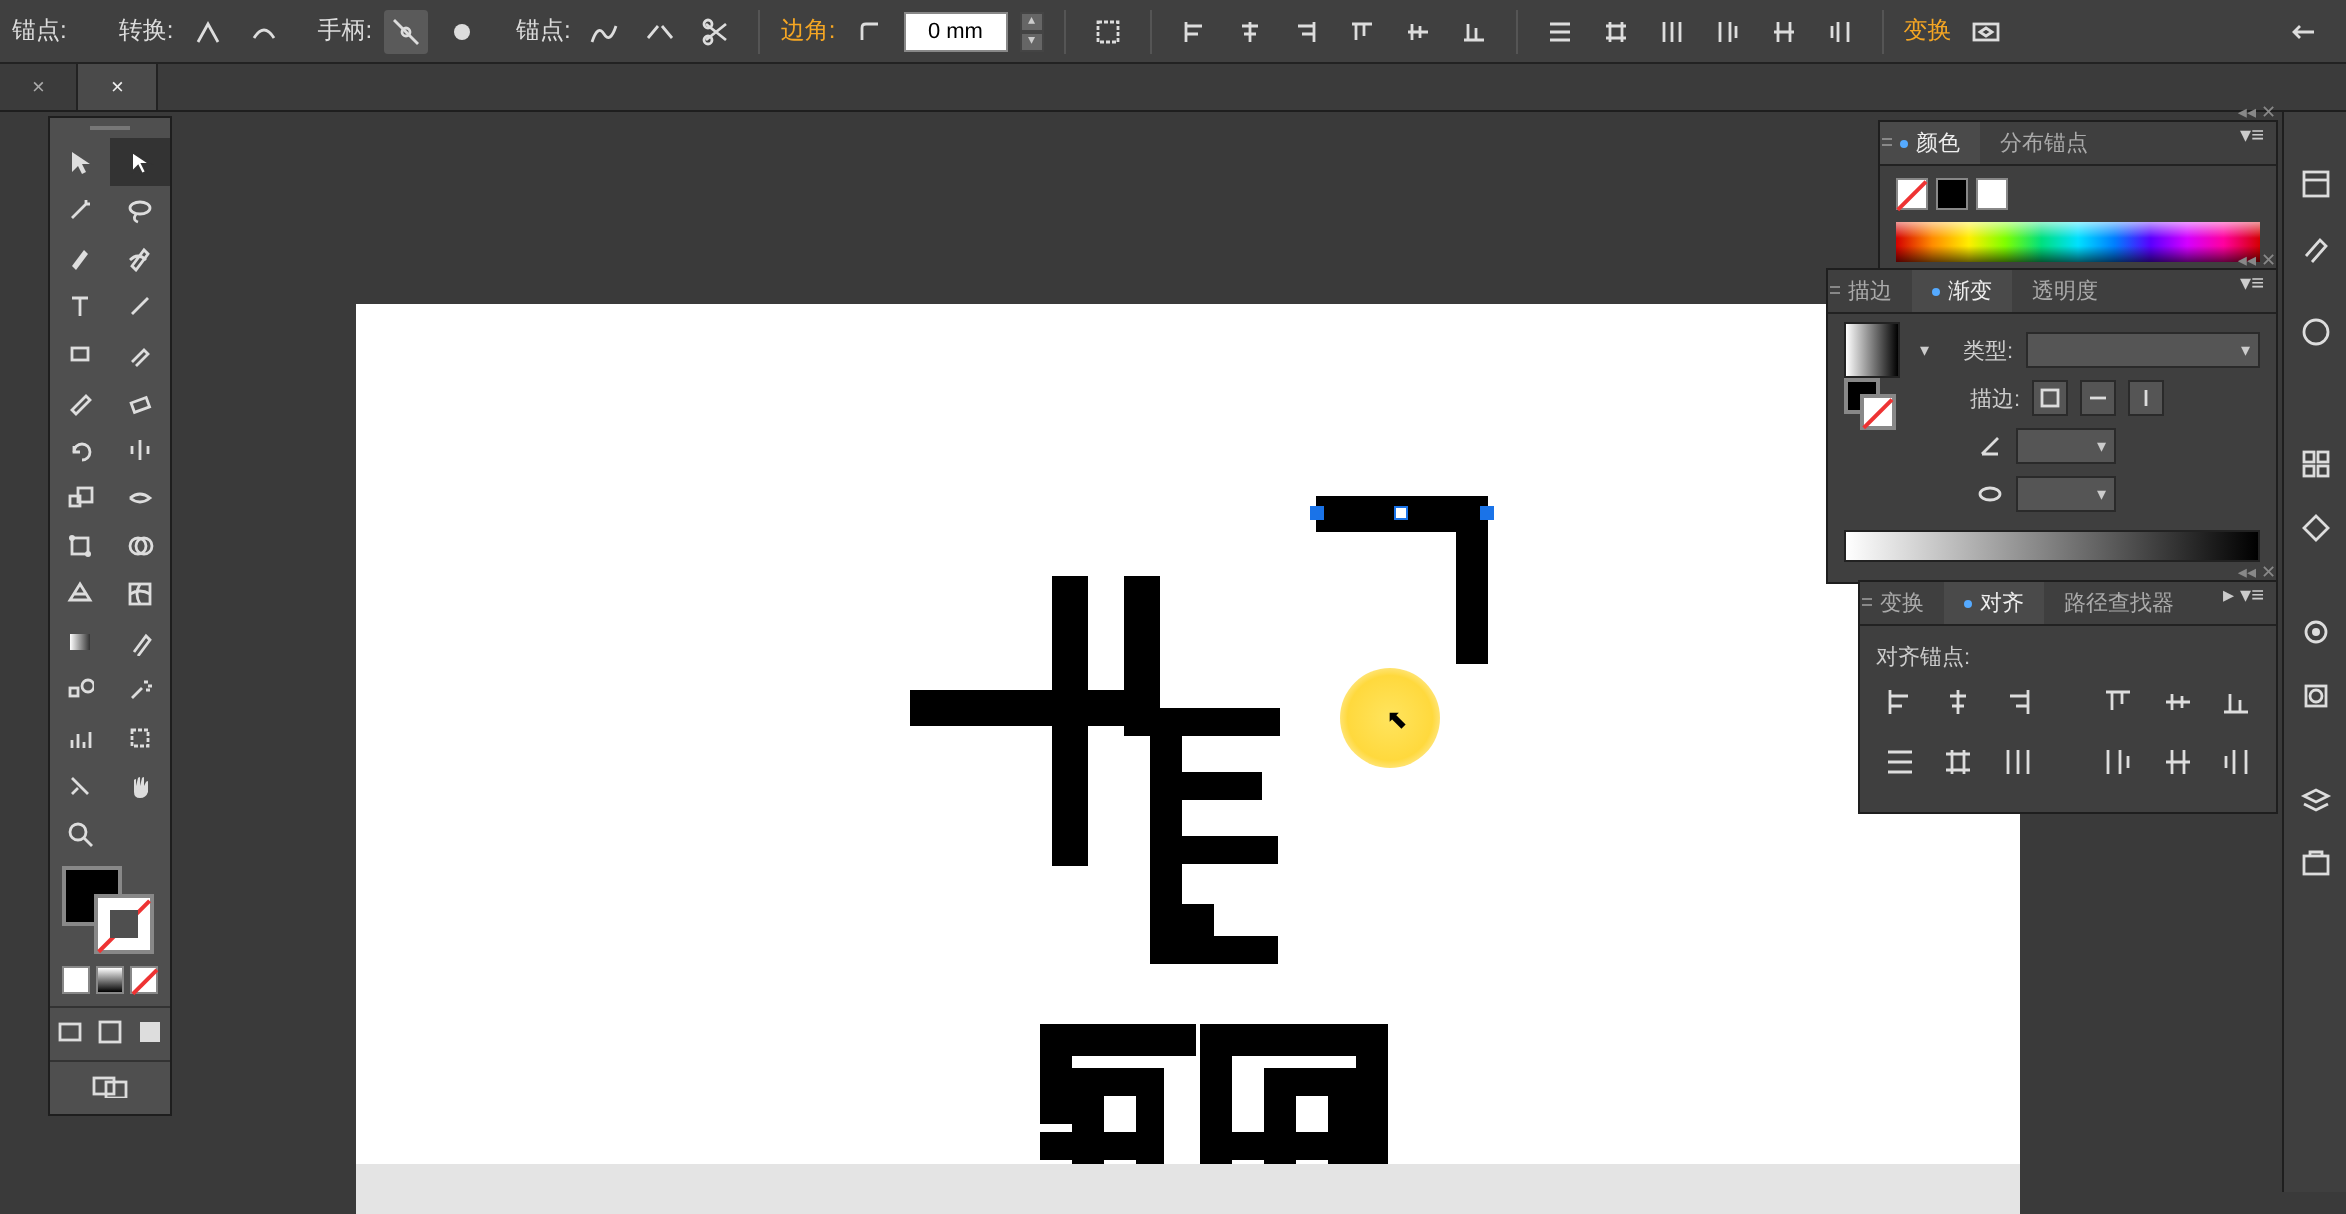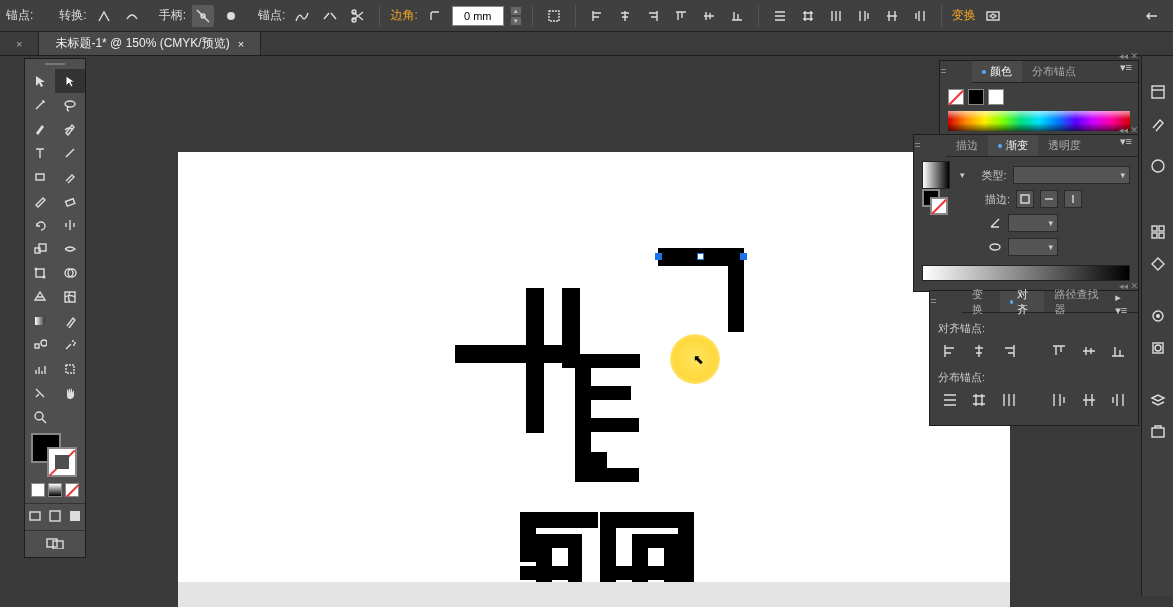--- a/index.html
+++ b/index.html
@@ -157,21 +157,21 @@
     border-left:1px solid #1e1e1e;
   }
   .right-strip .strip-btn { height:28px; display:flex; align-items:center; justify-content:center; cursor:pointer; margin:4px 0;}
   
   .panel {
     position:absolute;
     background:#3f3f3f;
     border:1px solid #1e1e1e;
     z-index:40;
   }
-  .panel-tabs { display:flex; height:22px; border-bottom:1px solid #222;margin-left:32px; }
+  .panel-tabs { display:flex; height:22px; border-bottom:1px solid #222; }
   .panel-tab { padding:0 10px; display:flex; align-items:center; font-size:11px; cursor:pointer; color:#aaa; }
   .panel-tab.active { background:#4a4a4a; color:#eee; }
   .panel-tab.accent::before { content:''; width:4px; height:4px; background:#55aaff; border-radius:50%; margin-right:4px; }
   .panel-close { margin-left:auto; padding:0 6px; cursor:pointer; }
   .panel-body { padding:6px 8px; }
   .panel-indicator { position:absolute; top:-1px; left:-1px; width:10px; height:22px; display:flex; flex-direction:column; justify-content:center; gap:2px; padding-left:2px;}
   .panel-indicator span{ width:5px; height:1px; background:#888;}
 
   
   .color-panel { top:60px; right:34px; width:200px; }
@@ -354,21 +354,20 @@
         <path class="ico" d="M2 5 L12 5 M5 2 L2 5 L5 8"></path>
       </svg>
     </div>
 </div>
 
 <div class="tab-bar">
   <div class="tab">
     <span class="close">×</span>
   </div>
   <div class="tab active">
-    <span>未标题-1* @ 150% (CMYK/预览)</span>
     <span class="close">×</span>
   </div>
 </div>
 
 <div class="canvas-area">
   <div class="artboard"></div>
   <div class="ground-strip"></div>
 
   <div class="shape" style="left:526px; top:232px; width:18px; height:145px;"></div>
   <div class="shape" style="left:562px; top:232px; width:18px; height:66px;"></div>
@@ -794,21 +793,20 @@
           <svg width="16" height="16">
             <path class="ico" d="M2 8 L14 8 M5 4 L5 12 M10 5 L10 11"></path>
           </svg>
         </div>
       <div class="align-btn">
           <svg width="16" height="16">
             <path class="ico" d="M2 13 L14 13 M5 4 L5 13 M10 7 L10 13"></path>
           </svg>
         </div>
     </div>
-    <div class="sec-label">分布锚点:</div>
     <div class="align-row">
       <div class="align-btn">
           <svg width="16" height="16">
             <path class="ico" d="M2 3 L14 3 M2 8 L14 8 M2 13 L14 13"></path>
           </svg>
         </div>
       <div class="align-btn">
           <svg width="16" height="16">
             <path class="ico" d="M2 4 L14 4 M2 12 L14 12 M5 2 L5 14 M11 2 L11 14"></path>
           </svg>

